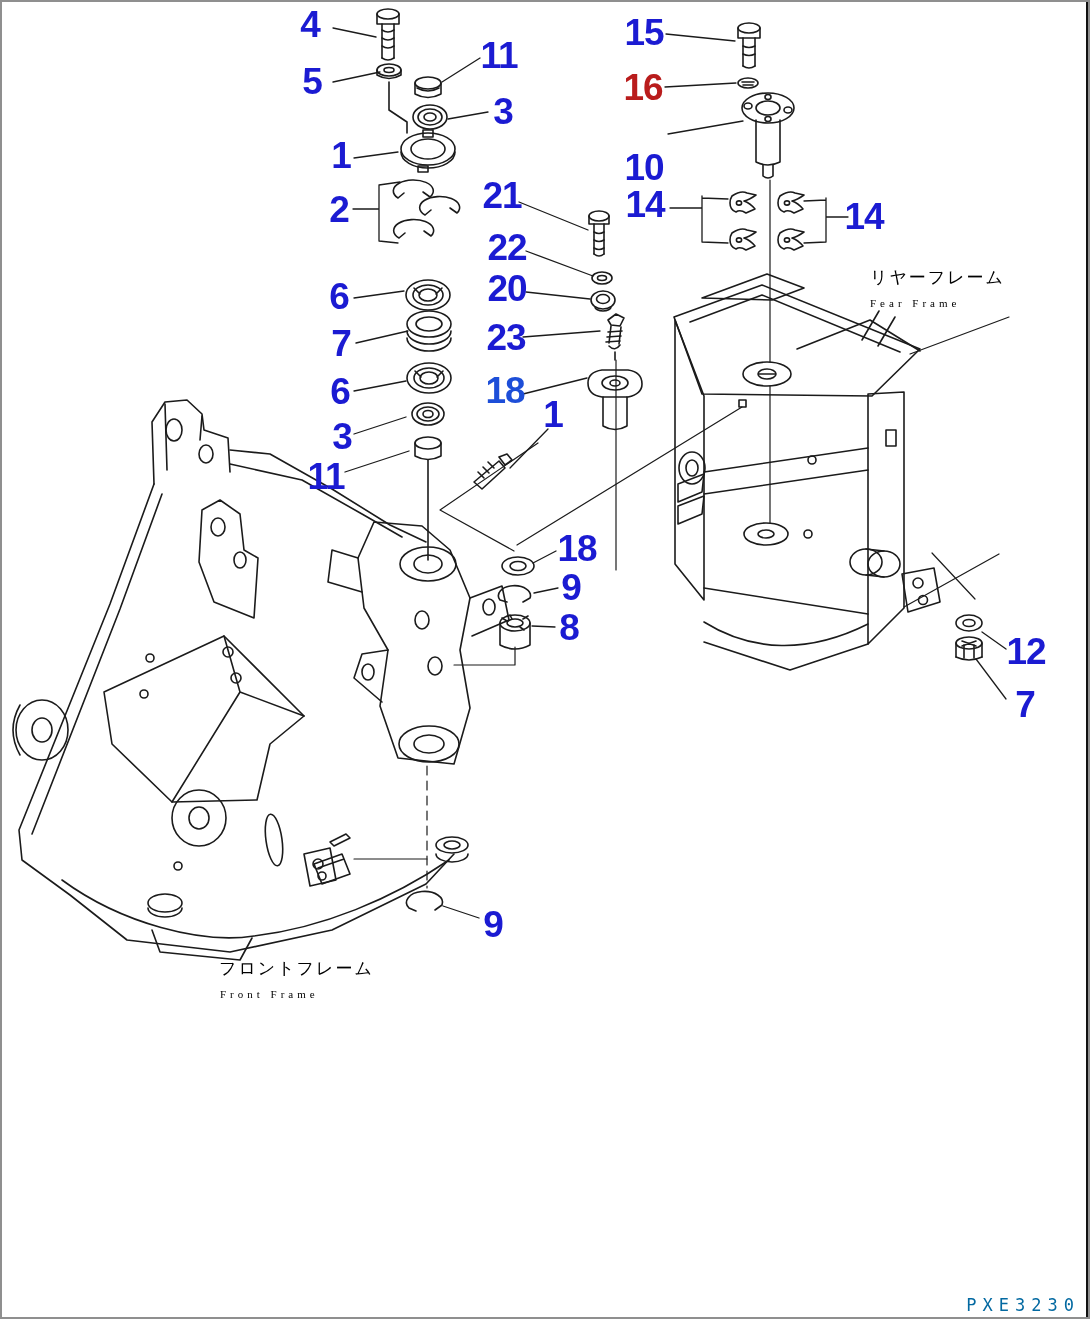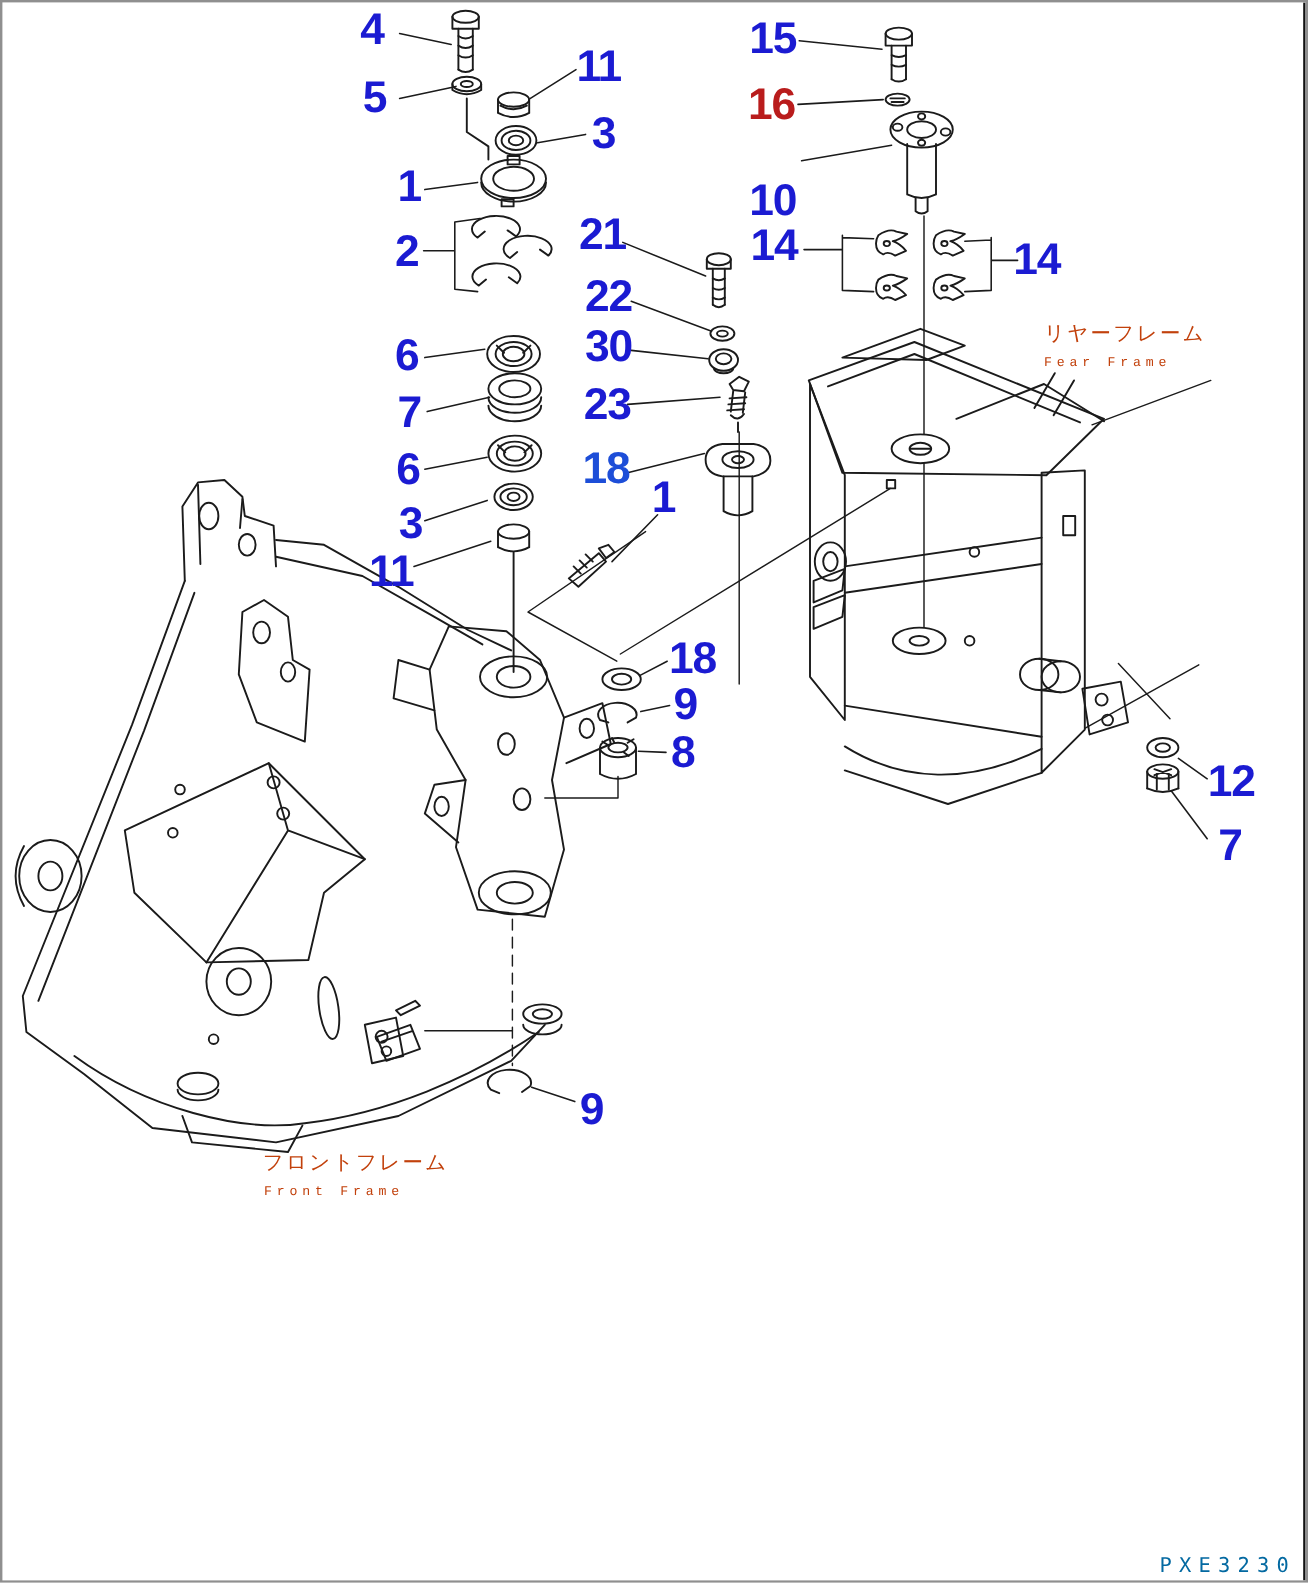--- a/index.html
+++ b/index.html
@@ -5,22 +5,22 @@
   html,body{margin:0;padding:0;background:#fff;}
   #page{position:relative;width:1090px;height:1319px;background:#ffffff;
         border:2px solid #8f8f8f;box-sizing:border-box;overflow:hidden;
         font-family:"Liberation Sans", sans-serif;}
   #art{position:absolute;left:0;top:0;width:1090px;height:1319px;}
   #sheet-edge{position:absolute;left:1084px;top:0;width:2px;height:100%;background:#111;}
   .callout{position:absolute;transform:translate(-50%,-50%);
            font-family:"Liberation Sans",sans-serif;font-weight:bold;
            font-size:37px;line-height:1;color:#1b1bd2;letter-spacing:-1px;
            cursor:pointer;user-select:none;}
-  .dotlabel{position:absolute;color:#c2410c;white-space:nowrap;
-            font-family:Liberation Mono, monospace;}
+  .dotlabel{position:absolute;color:#000000;white-space:nowrap;
+            font-family:Liberation Serif, serif;}
   .ja{font-size:17px;letter-spacing:2px;}
   .en{font-size:11px;letter-spacing:4px;}
   #plate-code{position:absolute;right:8px;bottom:2px;
               font-family:"DejaVu Sans Mono","Liberation Mono",monospace;
               font-size:17px;letter-spacing:6px;color:#0369a1;}
   svg *{vector-effect:non-scaling-stroke;}
 </style>
 </head>
 <body>
 
@@ -312,21 +312,21 @@
 
   <div id="callout-layer">
       <div class="callout" style="left: 308px; top: 22px; color: rgb(27, 27, 210);">4</div>
       <div class="callout" style="left: 310px; top: 79px; color: rgb(27, 27, 210);">5</div>
       <div class="callout" style="left: 497px; top: 53px; color: rgb(27, 27, 210);">11</div>
       <div class="callout" style="left: 501px; top: 109px; color: rgb(27, 27, 210);">3</div>
       <div class="callout" style="left: 339px; top: 153px; color: rgb(27, 27, 210);">1</div>
       <div class="callout" style="left: 337px; top: 207px; color: rgb(27, 27, 210);">2</div>
       <div class="callout" style="left: 500px; top: 193px; color: rgb(27, 27, 210);">21</div>
       <div class="callout" style="left: 505px; top: 245px; color: rgb(27, 27, 210);">22</div>
-      <div class="callout" style="left: 505px; top: 286px; color: rgb(27, 27, 210);">30</div>
+      <div class="callout" style="left: 505px; top: 286px; color: rgb(27, 27, 210);">20</div>
       <div class="callout" style="left: 337px; top: 294px; color: rgb(27, 27, 210);">6</div>
       <div class="callout" style="left: 339px; top: 341px; color: rgb(27, 27, 210);">7</div>
       <div class="callout" style="left: 504px; top: 335px; color: rgb(27, 27, 210);">23</div>
       <div class="callout" style="left: 338px; top: 389px; color: rgb(27, 27, 210);">6</div>
       <div class="callout" style="left: 503px; top: 388px; color: #1d4ed8;">18</div>
       <div class="callout" style="left: 340px; top: 434px; color: rgb(27, 27, 210);">3</div>
       <div class="callout" style="left: 551px; top: 412px; color: rgb(27, 27, 210);">1</div>
       <div class="callout" style="left: 324px; top: 474px; color: rgb(27, 27, 210);">11</div>
       <div class="callout" style="left: 642px; top: 30px; color: rgb(27, 27, 210);">15</div>
       <div class="callout" style="left: 641px; top: 85px; color: #b91c1c;">16</div>

